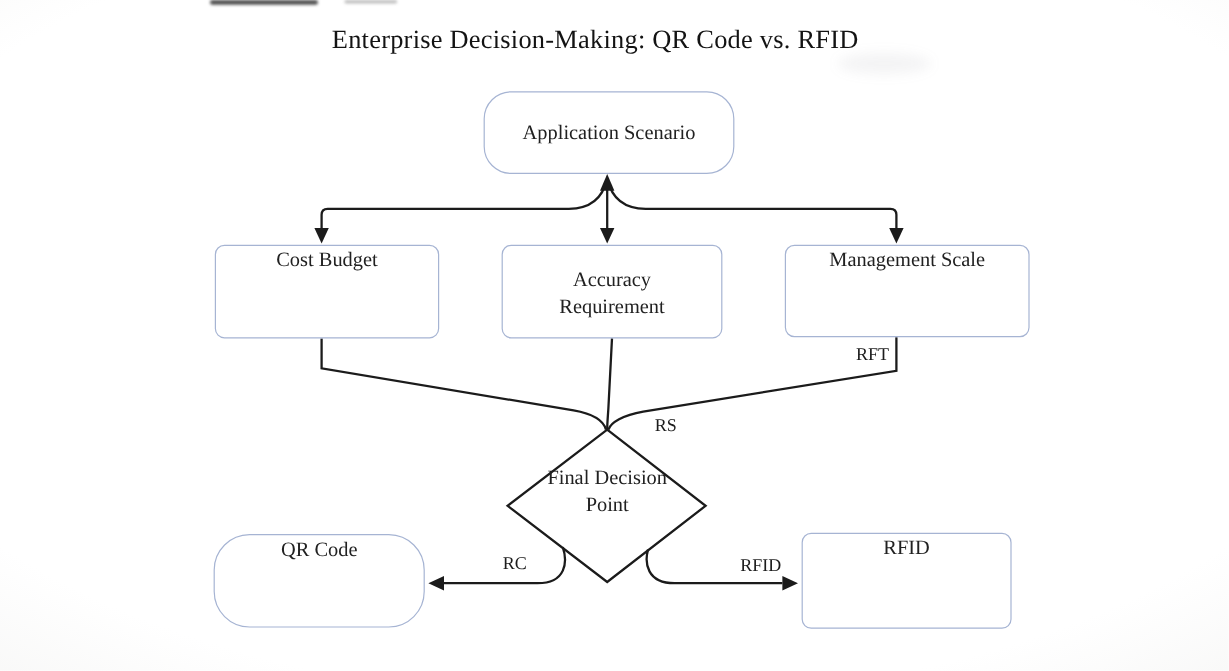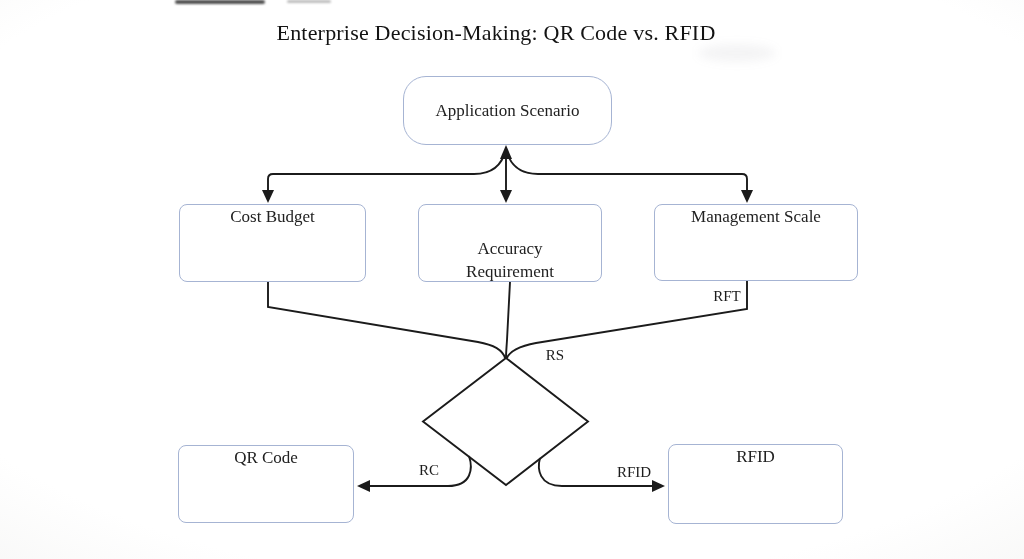--- a/index.html
+++ b/index.html
@@ -31,24 +31,24 @@
     justify-content: center;
     align-items: flex-start;
     box-sizing: border-box;
     font-size: 17px;
     line-height: 23px;
     text-align: center;
   }
   .node--center { align-items: center; padding-top: 0; }
   .node-app  { left: 403px; top: 76px;  width: 209px; height: 69px; border-radius: 23px; }
   .node-cost { left: 179px; top: 204px; width: 187px; height: 78px; }
-  .node-acc  { left: 418px; top: 204px; width: 184px; height: 78px; padding-top: 32px; }
+  .node-acc  { left: 418px; top: 204px; width: 184px; height: 78px; padding-top: 16px; }
   .node-acc .node-label { max-width: 132px; }
   .node-mgmt { left: 654px; top: 204px; width: 204px; height: 77px; }
-  .node-qr   { left: 178px; top: 445px; width: 176px; height: 78px; }
+  .node-qr   { left: 178px; top: 445px; width: 176px; height: 78px; border-radius: 30px; }
   .node-rfid { left: 668px; top: 444px; width: 175px; height: 80px; }
   .diamond-label {
     position: absolute;
     left: 456px; top: 386px; width: 100px;
     text-align: center;
     font-size: 17px;
     line-height: 23px;
     color: #212121;
   }
   .edge-label {
@@ -121,20 +121,21 @@
   </div>
 
   <div class="node node-acc">
     <span class="node-label">Accuracy Requirement</span>
   </div>
 
   <div class="node node-mgmt">
     <span class="node-label">Management Scale</span>
   </div>
 
+  <div class="diamond-label">Final Decision Point</div>
 
   <div class="node node-qr">
     <span class="node-label">QR Code</span>
   </div>
 
   <div class="node node-rfid">
     <span class="node-label">RFID</span>
   </div>
 
   <div class="edge-label lbl-rft">RFT</div>

